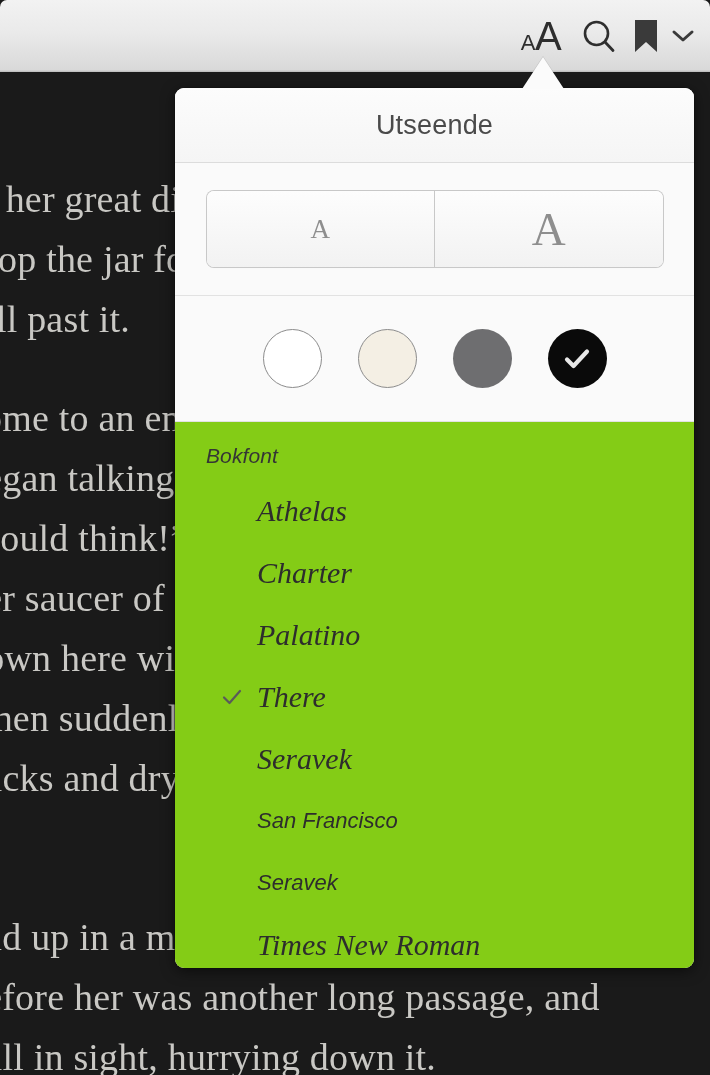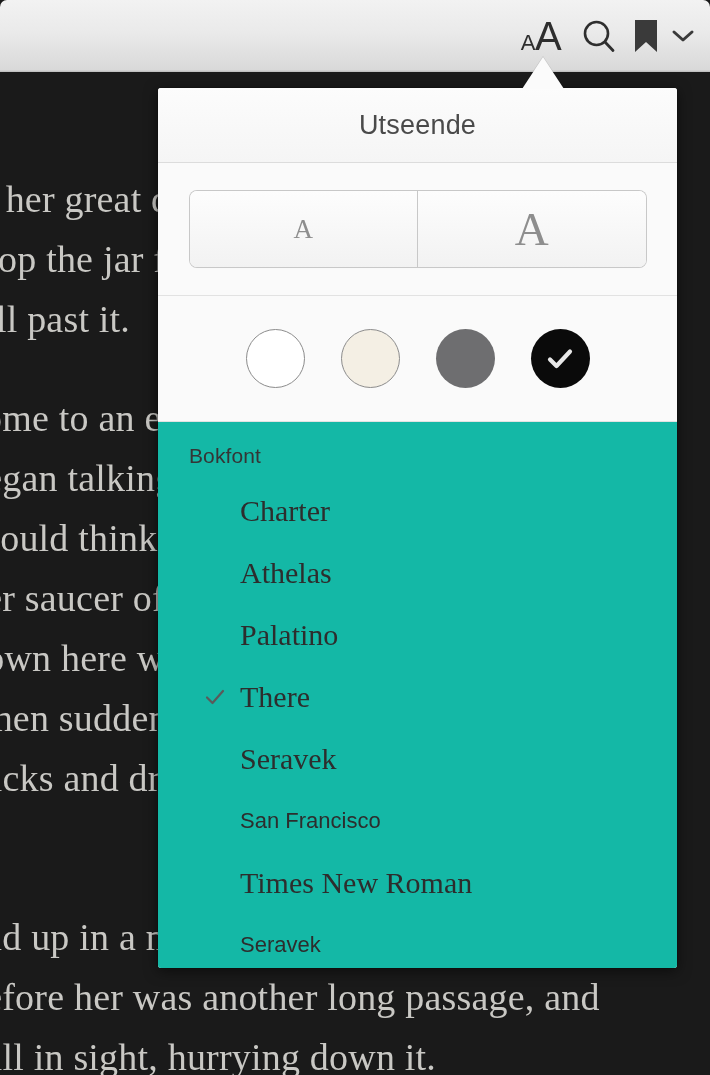--- a/index.html
+++ b/index.html
@@ -85,26 +85,26 @@
     align-items: baseline;
     color: #2e2e2e;
     font-family: "Liberation Sans", sans-serif;
   }
   .aa-small { font-size: 22px; font-weight: 400; letter-spacing: -0.5px;}
   .aa-large { font-size: 40px; font-weight: 400; letter-spacing: -0.5px;}
 
   
   #popover {
     position: absolute;
-    left: 158px;
+    left: 175px;
     top: 88px;
     width: 519px;
     height: 880px;
     background: #fafafa;
-    border-radius: 3px;
+    border-radius: 9px;
     box-shadow: 0 3px 14px rgba(0,0,0,0.55), 0 0 0 0.5px rgba(0,0,0,0.28);
     overflow: hidden;
   }
   #popover-arrow {
     position: absolute;
     left: 522px;
     top: 57px;
     width: 0; height: 0;
     border-left: 21px solid transparent;
     border-right: 21px solid transparent;
@@ -184,21 +184,22 @@
   }
   .swatch.bordered { border: 1.5px solid #8c8c8c; }
   .swatch-check {
     width: 30px; height: 30px;
     display: block;
   }
 
   
   #section-fonts {
     padding-top: 22px;
-    background: #14b8a6;
+    background: #84cc16;
+    font-style: italic;
   }
   #fonts-label {
     font-size: 21px;
     color: #353535;
     padding-left: 31px;
     letter-spacing: 0.1px;
   }
   #fonts-list {
     list-style: none;
     margin: 12px 0 0 0;
@@ -319,34 +320,34 @@
     </div>
 
     <div id="section-fonts">
       <div id="fonts-label">Bokfont</div>
       <ul id="fonts-list">
 
         <li class="font-item">
           <svg class="font-check" viewBox="0 0 22 22">
               <path d="M3 11.5 L8.5 17 L19 5" fill="none" stroke="#5a5a5a" stroke-width="2.2" stroke-linecap="round" stroke-linejoin="round"></path>
             </svg>
+          <span class="font-name serif-face">Athelas</span>
+        </li>
+
+        <li class="font-item">
+          <svg class="font-check" viewBox="0 0 22 22">
+              <path d="M3 11.5 L8.5 17 L19 5" fill="none" stroke="#5a5a5a" stroke-width="2.2" stroke-linecap="round" stroke-linejoin="round"></path>
+            </svg>
           <span class="font-name serif-face">Charter</span>
         </li>
 
         <li class="font-item">
           <svg class="font-check" viewBox="0 0 22 22">
               <path d="M3 11.5 L8.5 17 L19 5" fill="none" stroke="#5a5a5a" stroke-width="2.2" stroke-linecap="round" stroke-linejoin="round"></path>
             </svg>
-          <span class="font-name serif-face">Athelas</span>
-        </li>
-
-        <li class="font-item">
-          <svg class="font-check" viewBox="0 0 22 22">
-              <path d="M3 11.5 L8.5 17 L19 5" fill="none" stroke="#5a5a5a" stroke-width="2.2" stroke-linecap="round" stroke-linejoin="round"></path>
-            </svg>
           <span class="font-name serif-face">Palatino</span>
         </li>
 
         <li class="font-item selected">
           <svg class="font-check" viewBox="0 0 22 22">
               <path d="M3 11.5 L8.5 17 L19 5" fill="none" stroke="#5a5a5a" stroke-width="2.2" stroke-linecap="round" stroke-linejoin="round"></path>
             </svg>
           <span class="font-name serif-face">There</span>
         </li>
 
@@ -361,28 +362,28 @@
           <svg class="font-check" viewBox="0 0 22 22">
               <path d="M3 11.5 L8.5 17 L19 5" fill="none" stroke="#5a5a5a" stroke-width="2.2" stroke-linecap="round" stroke-linejoin="round"></path>
             </svg>
           <span class="font-name sans-face">San Francisco</span>
         </li>
 
         <li class="font-item">
           <svg class="font-check" viewBox="0 0 22 22">
               <path d="M3 11.5 L8.5 17 L19 5" fill="none" stroke="#5a5a5a" stroke-width="2.2" stroke-linecap="round" stroke-linejoin="round"></path>
             </svg>
+          <span class="font-name sans-face">Seravek</span>
+        </li>
+
+        <li class="font-item">
+          <svg class="font-check" viewBox="0 0 22 22">
+              <path d="M3 11.5 L8.5 17 L19 5" fill="none" stroke="#5a5a5a" stroke-width="2.2" stroke-linecap="round" stroke-linejoin="round"></path>
+            </svg>
           <span class="font-name serif-face">Times New Roman</span>
         </li>
 
-        <li class="font-item">
-          <svg class="font-check" viewBox="0 0 22 22">
-              <path d="M3 11.5 L8.5 17 L19 5" fill="none" stroke="#5a5a5a" stroke-width="2.2" stroke-linecap="round" stroke-linejoin="round"></path>
-            </svg>
-          <span class="font-name sans-face">Seravek</span>
-        </li>
-
       </ul>
     </div>
 
   </div>
 
 </div>
 
 </body></html>

